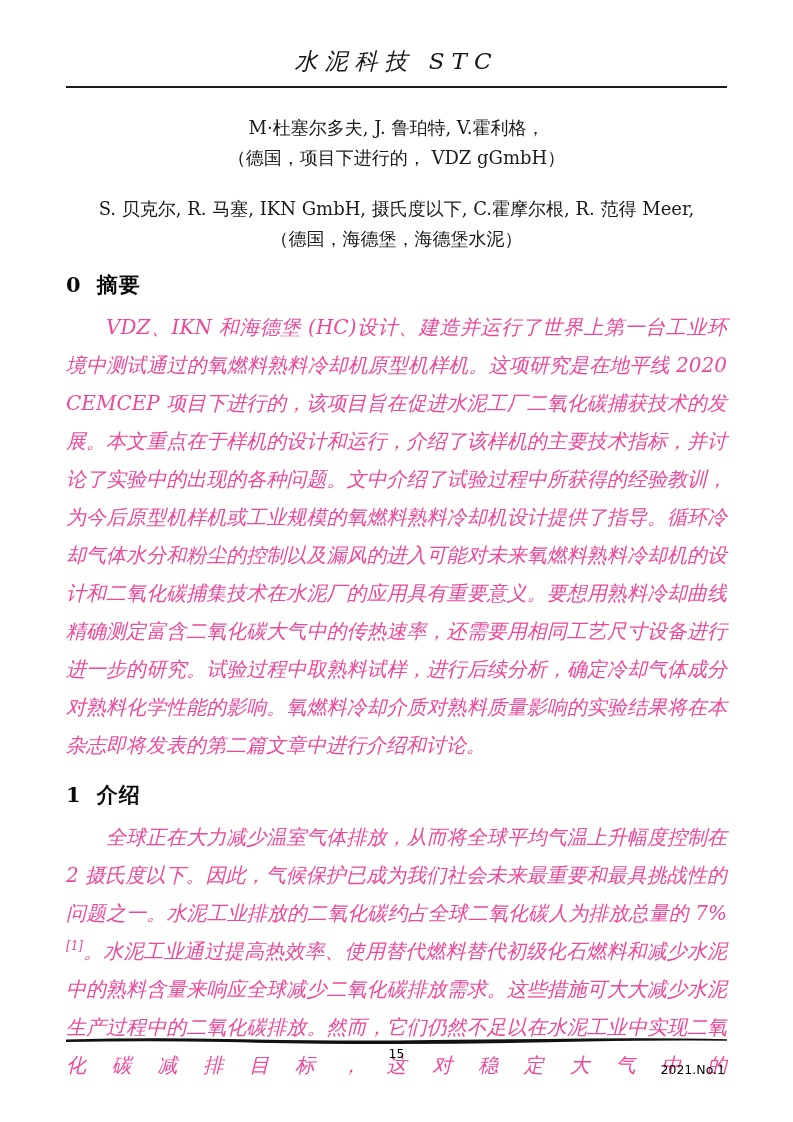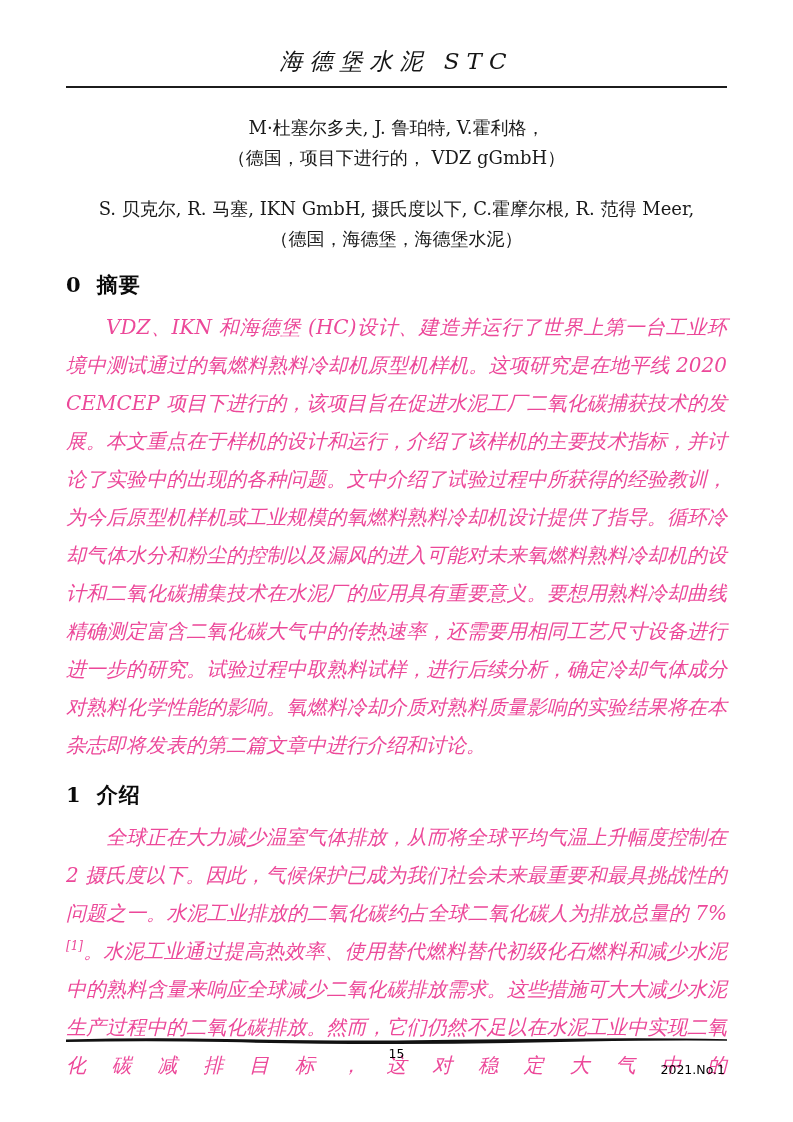--- a/index.html
+++ b/index.html
@@ -105,21 +105,21 @@
     right: 2px;
     top: 16px;
   }
 </style>
 </head>
 <body>
 
 <div class="page">
   <div class="inner">
 
-    <div class="journal-header">海德堡水泥 STC</div>
+    <div class="journal-header">水泥科技 STC</div>
     <div class="header-rule"></div>
 
 
     <div class="author-group first">
       <div>M·杜塞尔多夫, J. 鲁珀特, V.霍利格，</div>
       <div>（德国，项目下进行的， VDZ gGmbH）</div>
     </div>
 
     <div class="author-group second">
       <div>S. 贝克尔, R. 马塞, IKN GmbH, 摄氏度以下, C.霍摩尔根, R. 范得 Meer,</div>

